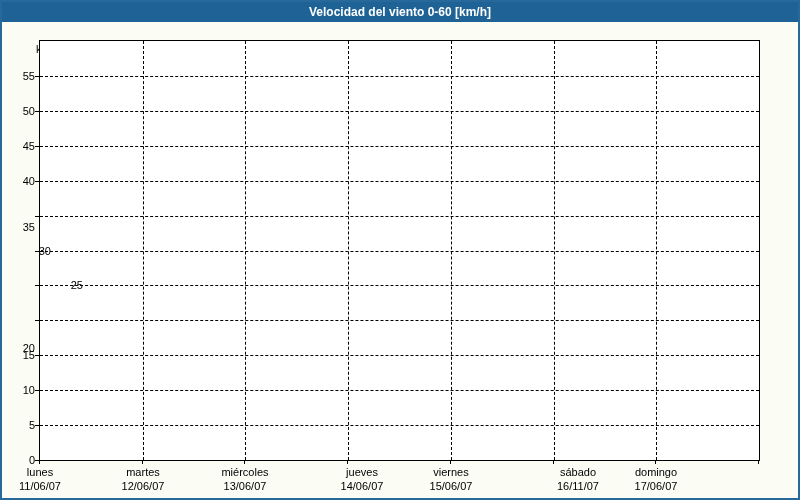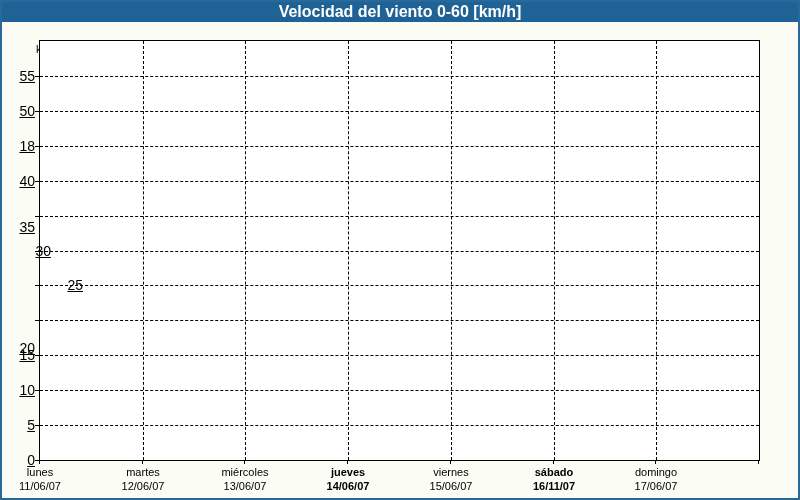--- a/index.html
+++ b/index.html
@@ -12,21 +12,21 @@
     font-family:"Liberation Sans", sans-serif;
     color:#000;
     overflow:hidden;
   }
   #title-bar{
     position:absolute;left:0;top:0;right:0;height:20px;
     background:#1f6296;
     display:flex;align-items:center;justify-content:center;
   }
   #title-bar span{
-    color:#fff;font-size:16px;font-weight:bold;letter-spacing:0px;
+    color:#fff;font-size:12px;font-weight:bold;letter-spacing:0px;
     line-height:20px;white-space:nowrap;
   }
   #plot{
     position:absolute;left:37px;top:38px;width:721px;height:421px;
     box-sizing:border-box;
     border:1px solid #000;
     background:#ffffff;
   }
   .gridline-h{
     position:absolute;left:0;right:0;height:0;
@@ -37,21 +37,21 @@
     border-left:1px dashed #000;
   }
   .ytick{
     position:absolute;width:4px;height:1px;background:#000;
   }
   .xtick{
     position:absolute;width:1px;height:4px;background:#000;
   }
   .ylabel{
     position:absolute;left:0;width:33px;height:14px;
-    text-align:right;font-size:14px;line-height:14px;text-decoration:underline;
+    text-align:right;font-size:11px;line-height:14px;
   }
   .xlabel{
     position:absolute;width:104px;text-align:center;
     font-size:11px;line-height:14px;
   }
   .xlabel .day{display:block;}
   .xlabel .date{display:block;}
   #unit-label{
     position:absolute;left:34px;top:41px;
     font-size:11px;line-height:13px;
@@ -99,21 +99,21 @@
     <div class="ylabel" style="top: 311px; margin-top: 28px;">20</div>
     <div class="ytick" style="left: 33px; top: 283px;"></div>
     <div class="ylabel" style="top: 276px; padding-left: 48px;">25</div>
     <div class="ytick" style="left: 33px; top: 249px;"></div>
     <div class="ylabel" style="top: 242px; padding-left: 16px;">30</div>
     <div class="ytick" style="left: 33px; top: 214px;"></div>
     <div class="ylabel" style="top: 218px;">35</div>
     <div class="ytick" style="left: 33px; top: 179px;"></div>
     <div class="ylabel" style="top: 172px;">40</div>
     <div class="ytick" style="left: 33px; top: 144px;"></div>
-    <div class="ylabel" style="top: 137px;">18</div>
+    <div class="ylabel" style="top: 137px;">45</div>
     <div class="ytick" style="left: 33px; top: 109px;"></div>
     <div class="ylabel" style="top: 102px;">50</div>
     <div class="ytick" style="left: 33px; top: 74px;"></div>
     <div class="ylabel" style="top: 67px;">55</div>
     <div class="xtick" style="left: 37px; top: 458px;"></div>
     <div class="xtick" style="left: 140px; top: 458px;"></div>
     <div class="xtick" style="left: 242px; top: 458px;"></div>
     <div class="xtick" style="left: 345px; top: 458px;"></div>
     <div class="xtick" style="left: 448px; top: 458px;"></div>
     <div class="xtick" style="left: 551px; top: 458px;"></div>
@@ -124,29 +124,29 @@
       <div class="date">11/06/07</div>
     </div>
     <div class="xlabel" style="left: 89px; top: 463px;">
       <div class="day">martes</div>
       <div class="date">12/06/07</div>
     </div>
     <div class="xlabel" style="left: 191px; top: 463px;">
       <div class="day">miércoles</div>
       <div class="date">13/06/07</div>
     </div>
-    <div class="xlabel" style="left: 294px; top: 463px; font-weight: bold;">
+    <div class="xlabel" style="left: 308px; top: 463px;">
       <div class="day">jueves</div>
       <div class="date">14/06/07</div>
     </div>
     <div class="xlabel" style="left: 397px; top: 463px;">
       <div class="day">viernes</div>
       <div class="date">15/06/07</div>
     </div>
-    <div class="xlabel" style="left: 500px; top: 463px; font-weight: bold;">
+    <div class="xlabel" style="left: 524px; top: 463px;">
       <div class="day">sábado</div>
       <div class="date">16/11/07</div>
     </div>
     <div class="xlabel" style="left: 602px; top: 463px;">
       <div class="day">domingo</div>
       <div class="date">17/06/07</div>
     </div>
   </div>
 
 </body></html>

